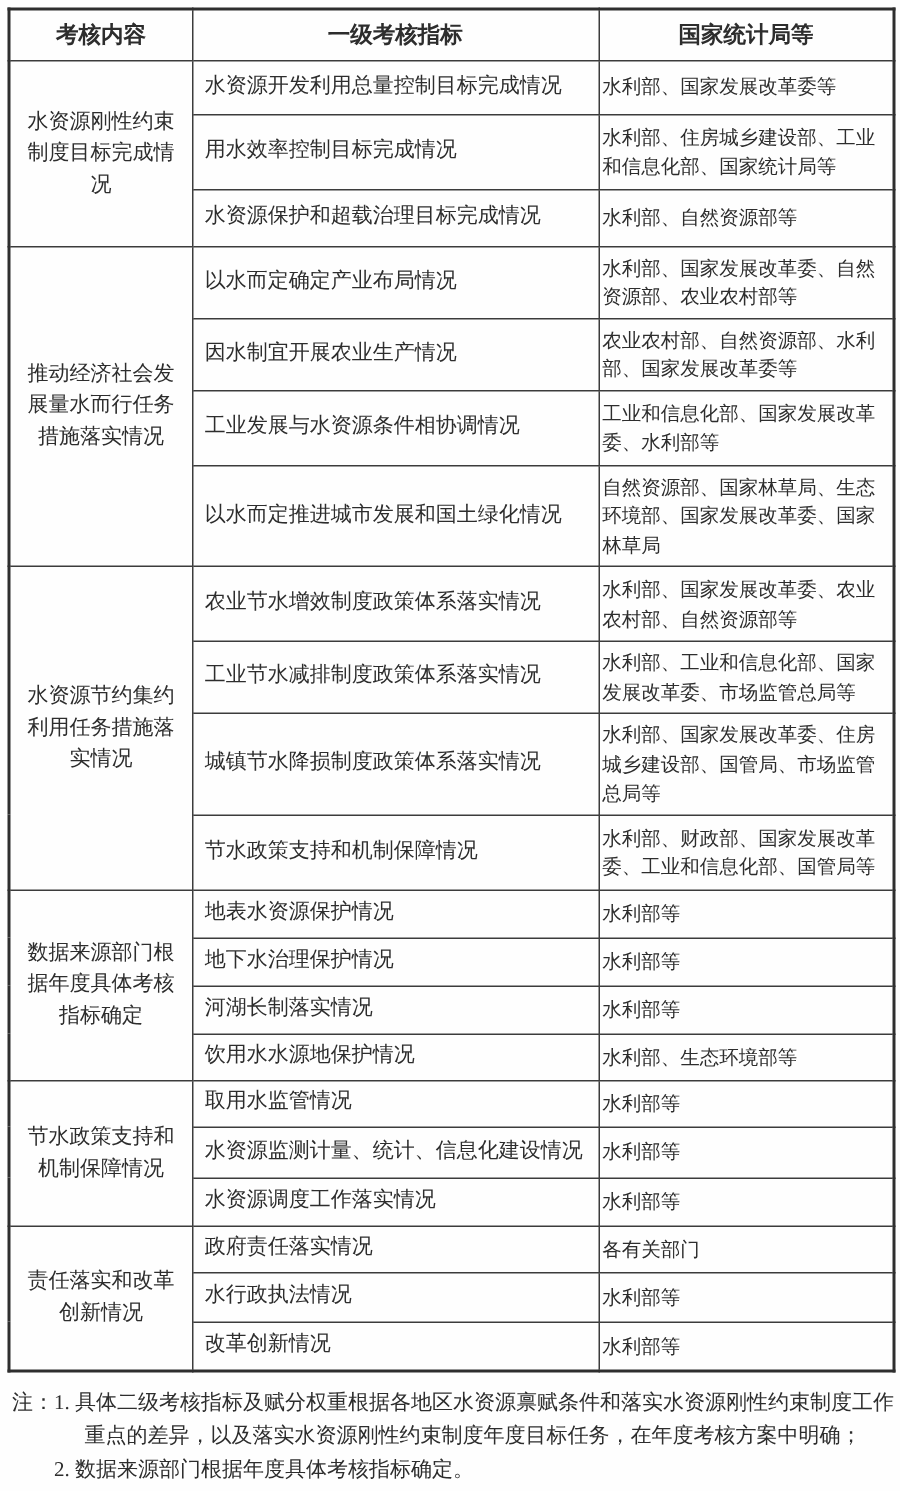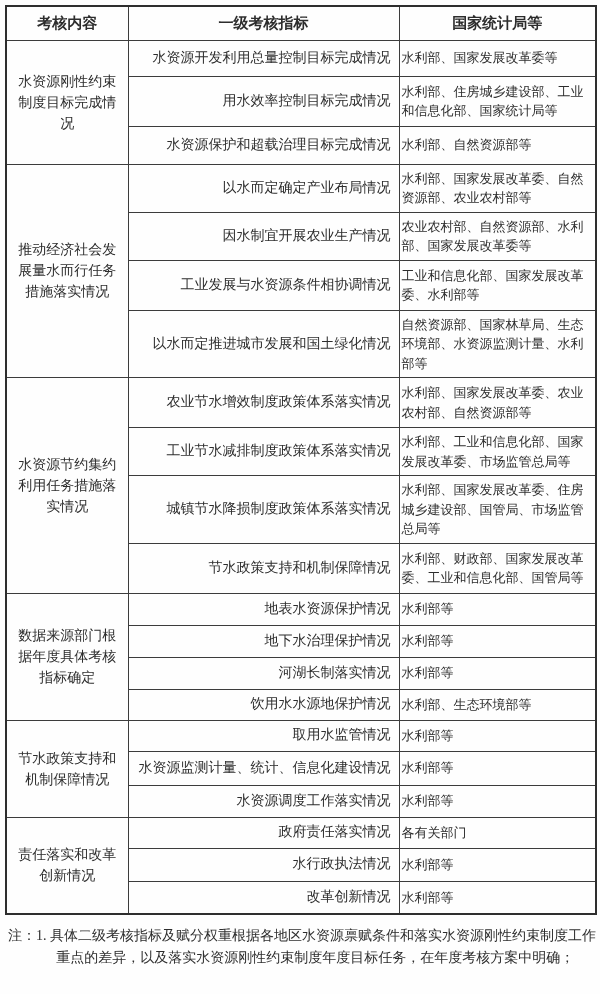--- a/index.html
+++ b/index.html
@@ -35,21 +35,21 @@
   td.c1 {
     font-size: 14px;
     text-align: center;
     padding: 4px 10px;
     line-height: 1.5;
     font-weight: 500;
     margin-top: 27px;
   }
   td.c2 {
     font-size: 14px;
-    text-align: right;
+    text-align: left;
     padding: 0 8px;
     line-height: 1.45;
   }
   td.c3 {
     font-size: 13px;
     text-align: left;
     padding: 4px 2px;
     line-height: 1.5;
   }
   .notes {
@@ -112,21 +112,21 @@
     <tr style="height:48px">
       <td class="c2">因水制宜开展农业生产情况</td>
       <td class="c3">农业农村部、自然资源部、水利部、国家发展改革委等</td>
     </tr>
     <tr style="height:50px">
       <td class="c2">工业发展与水资源条件相协调情况</td>
       <td class="c3">工业和信息化部、国家发展改革委、水利部等</td>
     </tr>
     <tr style="height:66px">
       <td class="c2">以水而定推进城市发展和国土绿化情况</td>
-      <td class="c3">自然资源部、国家林草局、生态环境部、水资源监测计量、水利部等</td>
+      <td class="c3">自然资源部、国家林草局、生态环境部、国家发展改革委、国家林草局</td>
     </tr>
 
     <tr style="height:50px">
       <td class="c1" rowspan="4">水资源节约集约利用任务措施落实情况</td>
       <td class="c2">农业节水增效制度政策体系落实情况</td>
       <td class="c3">水利部、国家发展改革委、农业农村部、自然资源部等</td>
     </tr>
     <tr style="height:48px">
       <td class="c2">工业节水减排制度政策体系落实情况</td>
       <td class="c3">水利部、工业和信息化部、国家发展改革委、市场监管总局等</td>
@@ -185,14 +185,15 @@
       <td class="c2">改革创新情况</td>
       <td class="c3">水利部等</td>
     </tr>
   </tbody>
 </table>
 
 <div class="notes">
   <span class="notes-label">注：</span>
   <div class="notes-items">
     <div class="note-item">1. 具体二级考核指标及赋分权重根据各地区水资源禀赋条件和落实水资源刚性约束制度工作重点的差异，以及落实水资源刚性约束制度年度目标任务，在年度考核方案中明确；</div>
+    <div class="note-item">2. 数据来源部门根据年度具体考核指标确定。</div>
   </div>
 </div>
 
 </body></html>

